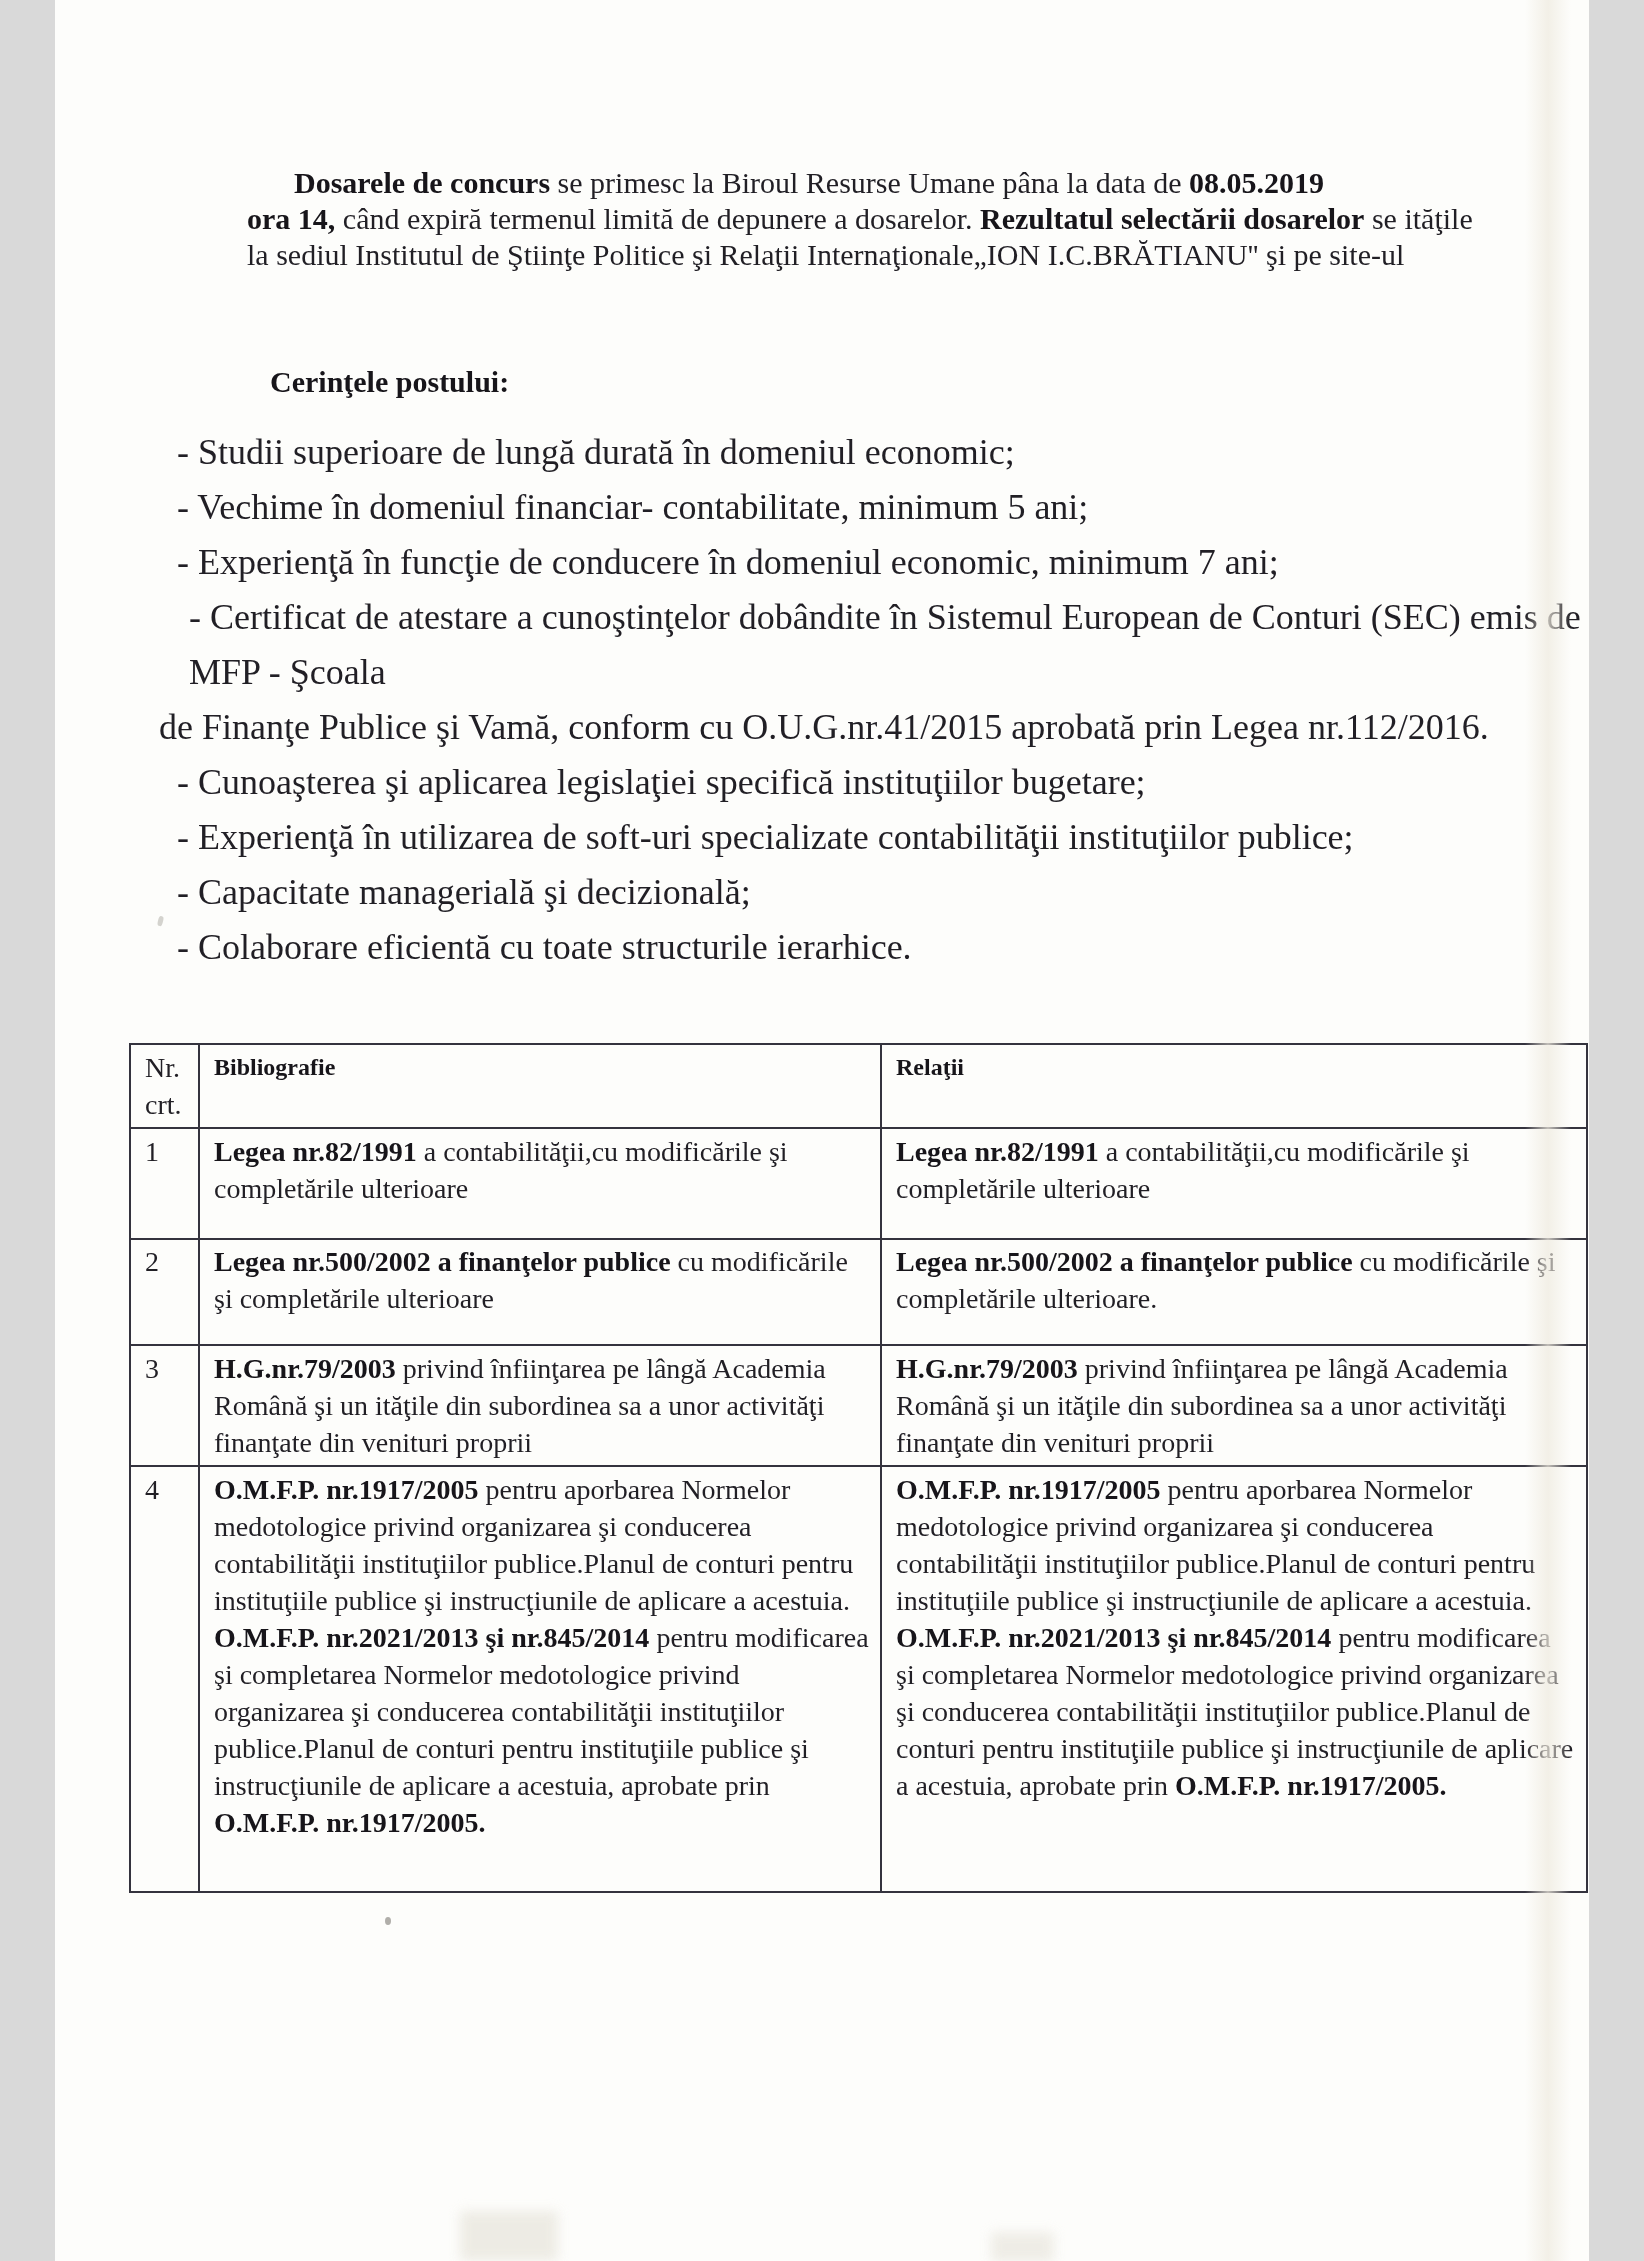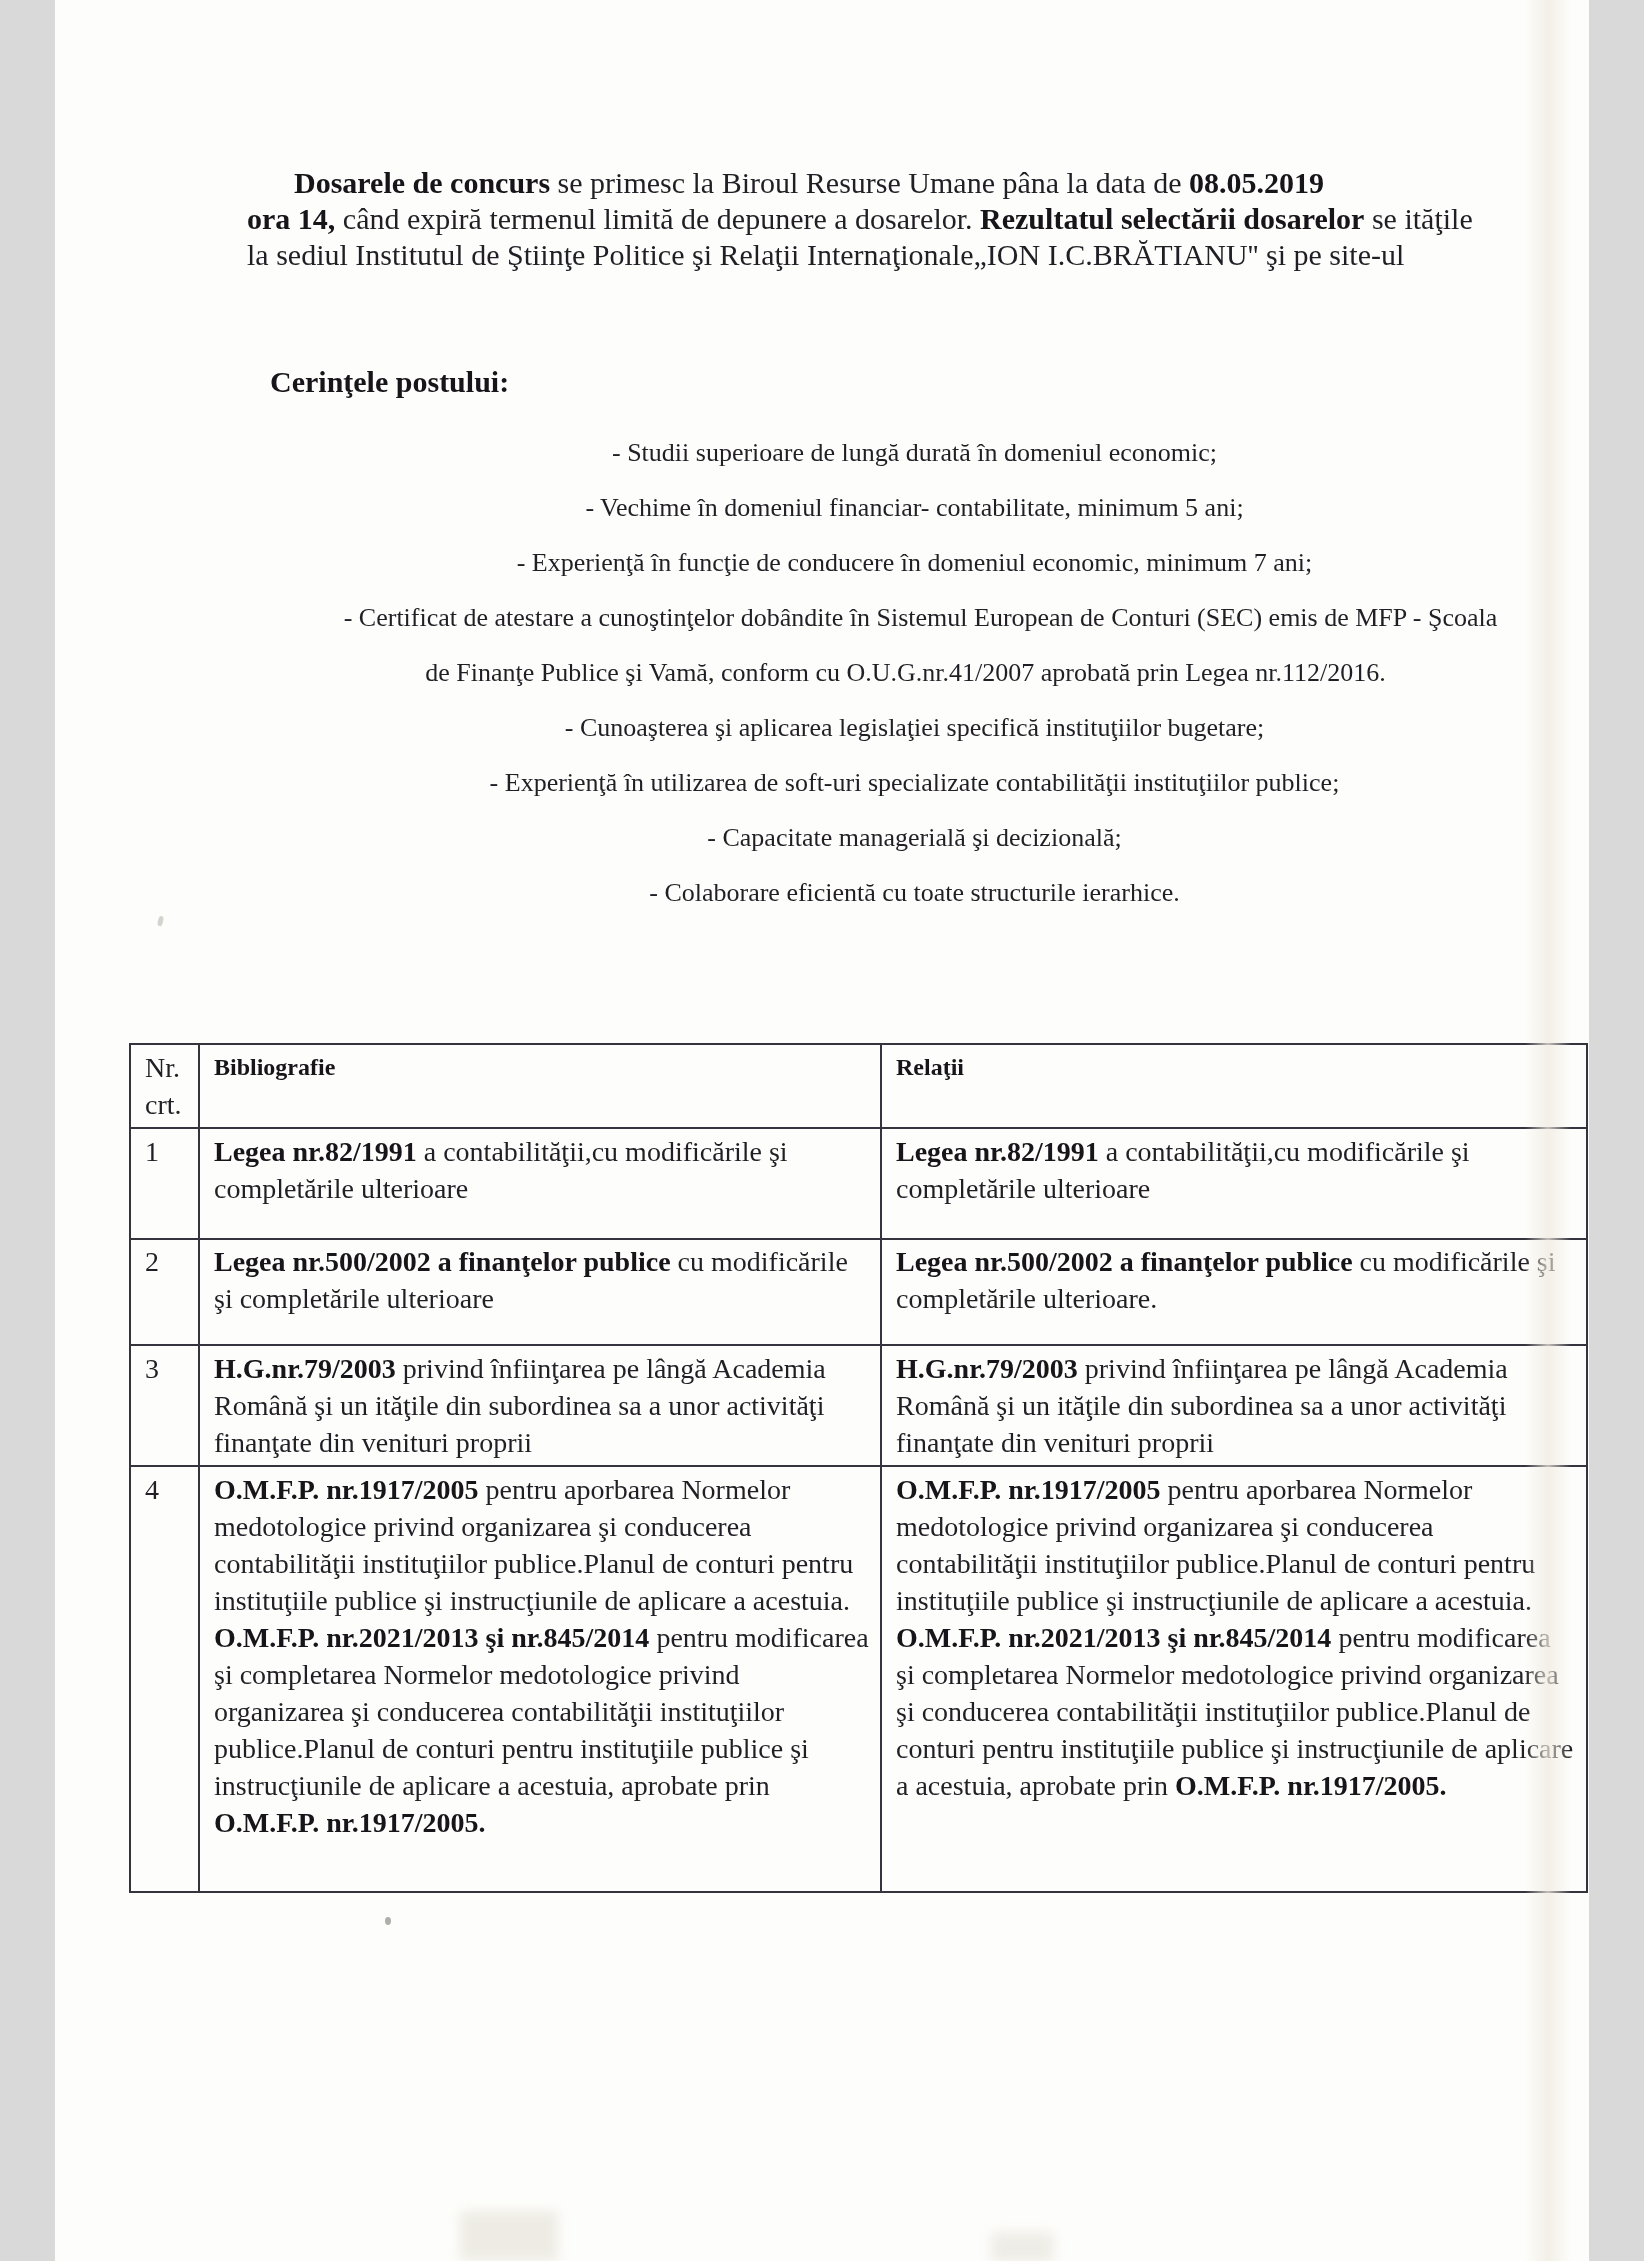--- a/index.html
+++ b/index.html
@@ -11,21 +11,21 @@
     overflow:hidden;
   }
   .b{font-weight:bold;color:var(--ink_bold,#17151a);}
 
   
   .intro{position:absolute;left:192px;top:165px;width:1361px;font-size:30px;line-height:36px;}
   .intro .para:first-child{text-indent:47px;}
 
   
   .req-heading{position:absolute;left:215px;top:365px;font-size:30px;font-weight:bold;color:var(--ink_bold,#17151a);}
-  .requirements{position:absolute;left:115px;top:425px;width:1471px;font-size:26px;line-height:55px;text-align:center;}
+  .requirements{position:absolute;left:104px;top:425px;width:1471px;font-size:36px;line-height:55px;}
   .req-line{margin-left:18px;}
   .req-line.cont{margin-left:0;}
   .req-item:nth-child(4) .req-line:first-child{margin-left:30px;}
 
   
   .doc-table{
     position:absolute;left:74px;top:1043px;width:1457px;
     border-collapse:collapse;table-layout:fixed;font-size:28px;
   }
   .doc-table th,.doc-table td{
@@ -71,21 +71,21 @@
         <div class="req-line">- Studii superioare de lungă durată în domeniul economic;</div>
       </div>
       <div class="req-item">
         <div class="req-line">- Vechime în domeniul financiar- contabilitate, minimum 5 ani;</div>
       </div>
       <div class="req-item">
         <div class="req-line">- Experienţă în funcţie de conducere în domeniul economic, minimum 7 ani;</div>
       </div>
       <div class="req-item">
         <div class="req-line">- Certificat de atestare a cunoştinţelor dobândite în Sistemul European de Conturi (SEC) emis de MFP - Şcoala</div>
-        <div class="req-line cont">de Finanţe Publice şi Vamă, conform cu O.U.G.nr.41/2007 aprobată prin Legea nr.112/2016.</div>
+        <div class="req-line cont">de Finanţe Publice şi Vamă, conform cu O.U.G.nr.41/2015 aprobată prin Legea nr.112/2016.</div>
       </div>
       <div class="req-item">
         <div class="req-line">- Cunoaşterea şi aplicarea legislaţiei specifică instituţiilor bugetare;</div>
       </div>
       <div class="req-item">
         <div class="req-line">- Experienţă în utilizarea de soft-uri specializate contabilităţii instituţiilor publice;</div>
       </div>
       <div class="req-item">
         <div class="req-line">- Capacitate managerială şi decizională;</div>
       </div>

